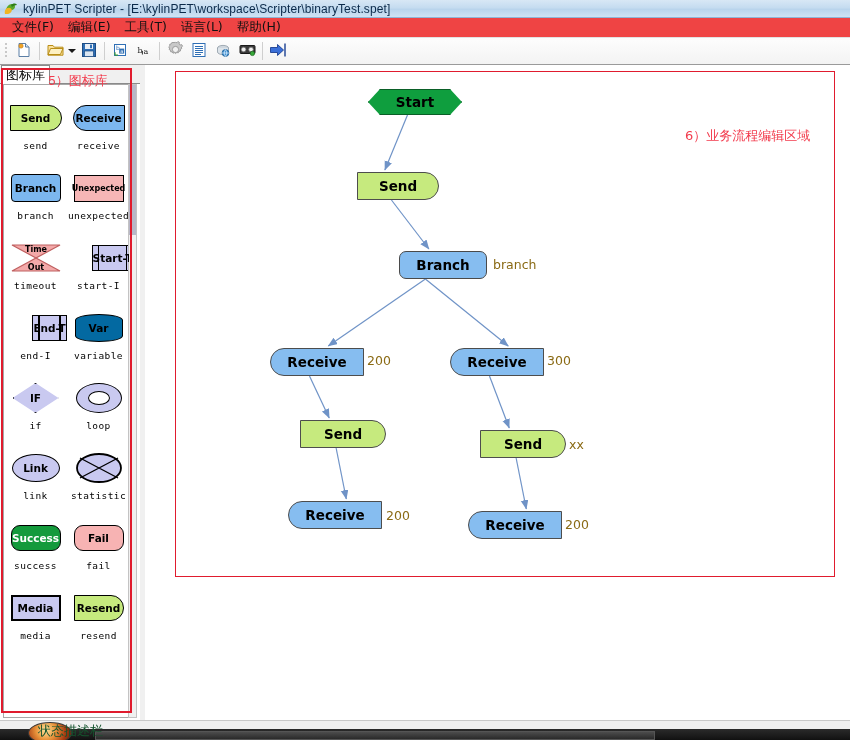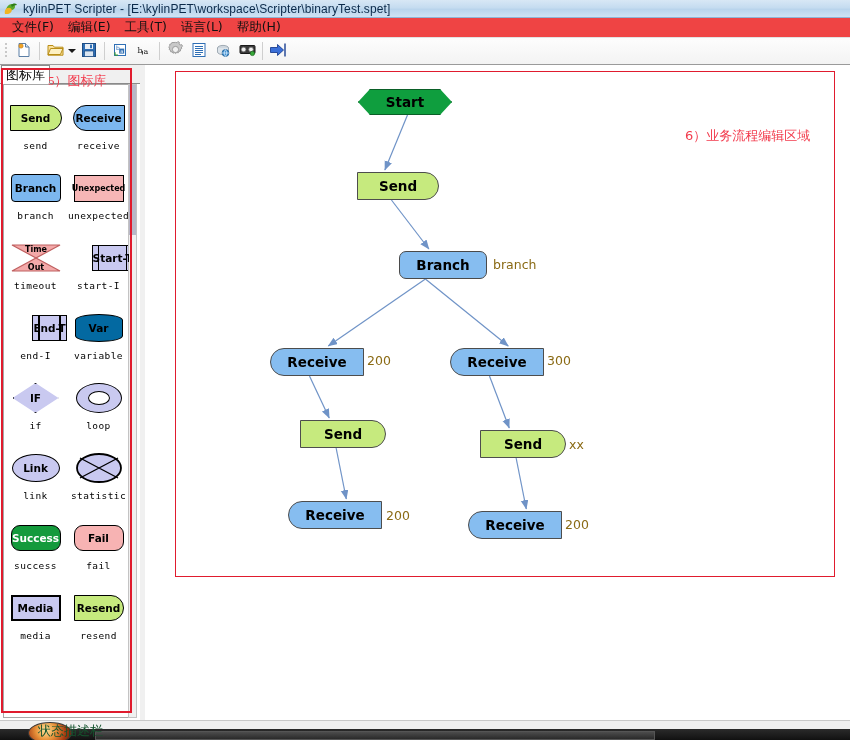--- a/index.html
+++ b/index.html
@@ -62,21 +62,21 @@
     display:flex;align-items:center;box-sizing:border-box;
     font-size:13px;font-family:"DejaVu Sans","Liberation Sans",sans-serif;color:#000;
   }
   .lib-redbox{
     position:absolute;left:1px;top:68px;width:131px;height:645px;
     border:2px solid #e01b2e;box-sizing:border-box;pointer-events:none;z-index:30;
   }
   .ann-lib{
     position:absolute;left:48px;top:72px;z-index:31;
     color:#f23b4d;font-size:13px;white-space:nowrap;
-    font-family:Liberation Serif, serif;
+    font-family:Liberation Mono, monospace;
   }
   .iconlist{
     position:absolute;left:3px;top:19px;width:127px;height:634px;
     background:#ffffff;border:1px solid #a8a8a8;box-sizing:border-box;
     overflow:hidden;padding-top:12px;
   }
   .icon-grid{display:flex;flex-wrap:wrap;width:127px;}
   .icon-cell{width:63px;height:70px;display:flex;flex-direction:column;align-items:center;justify-content:flex-start;box-sizing:border-box;}
   .icon-art{height:42px;width:60px;display:flex;align-items:center;justify-content:center;position:relative;}
   .icon-cap{
@@ -476,21 +476,21 @@
     <line x1="262.48" y1="50" x2="239.88" y2="105" stroke="#6f93c7" stroke-width="1.2" marker-end="url(#ah)"></line>
         <line x1="246.44" y1="135" x2="283.92" y2="184" stroke="#6f93c7" stroke-width="1.2" marker-end="url(#ah)"></line>
         <line x1="280.4" y1="214" x2="183.28" y2="281" stroke="#6f93c7" stroke-width="1.2" marker-end="url(#ah)"></line>
         <line x1="280.4" y1="214" x2="363.28" y2="281" stroke="#6f93c7" stroke-width="1.2" marker-end="url(#ah)"></line>
         <line x1="164.48" y1="311" x2="184.24" y2="353" stroke="#6f93c7" stroke-width="1.2" marker-end="url(#ah)"></line>
         <line x1="191.12" y1="383" x2="201.28" y2="434" stroke="#6f93c7" stroke-width="1.2" marker-end="url(#ah)"></line>
         <line x1="344.48" y1="311" x2="364.24" y2="363" stroke="#6f93c7" stroke-width="1.2" marker-end="url(#ah)"></line>
         <line x1="371.12" y1="393" x2="381.28" y2="444" stroke="#6f93c7" stroke-width="1.2" marker-end="url(#ah)"></line>
       </svg>
     <div class="flow" id="node-layer">
-        <div class="node n-start" style="left: 213px; top: 24px; width: 94px; height: 26px;">
+        <div class="node n-start" style="left: 223px; top: 24px; width: 94px; height: 26px;">
           <span class="nlbl">Start</span>
         </div>
         <div class="node n-send" style="left: 212px; top: 107px; width: 82px; height: 28px;">
           <span class="nlbl">Send</span>
         </div>
         <div class="node n-branch" style="left: 254px; top: 186px; width: 88px; height: 28px;">
           <span class="nlbl">Branch</span>
         </div>
         <div class="node n-recv" style="left: 125px; top: 283px; width: 94px; height: 28px;">
           <span class="nlbl">Receive</span>

